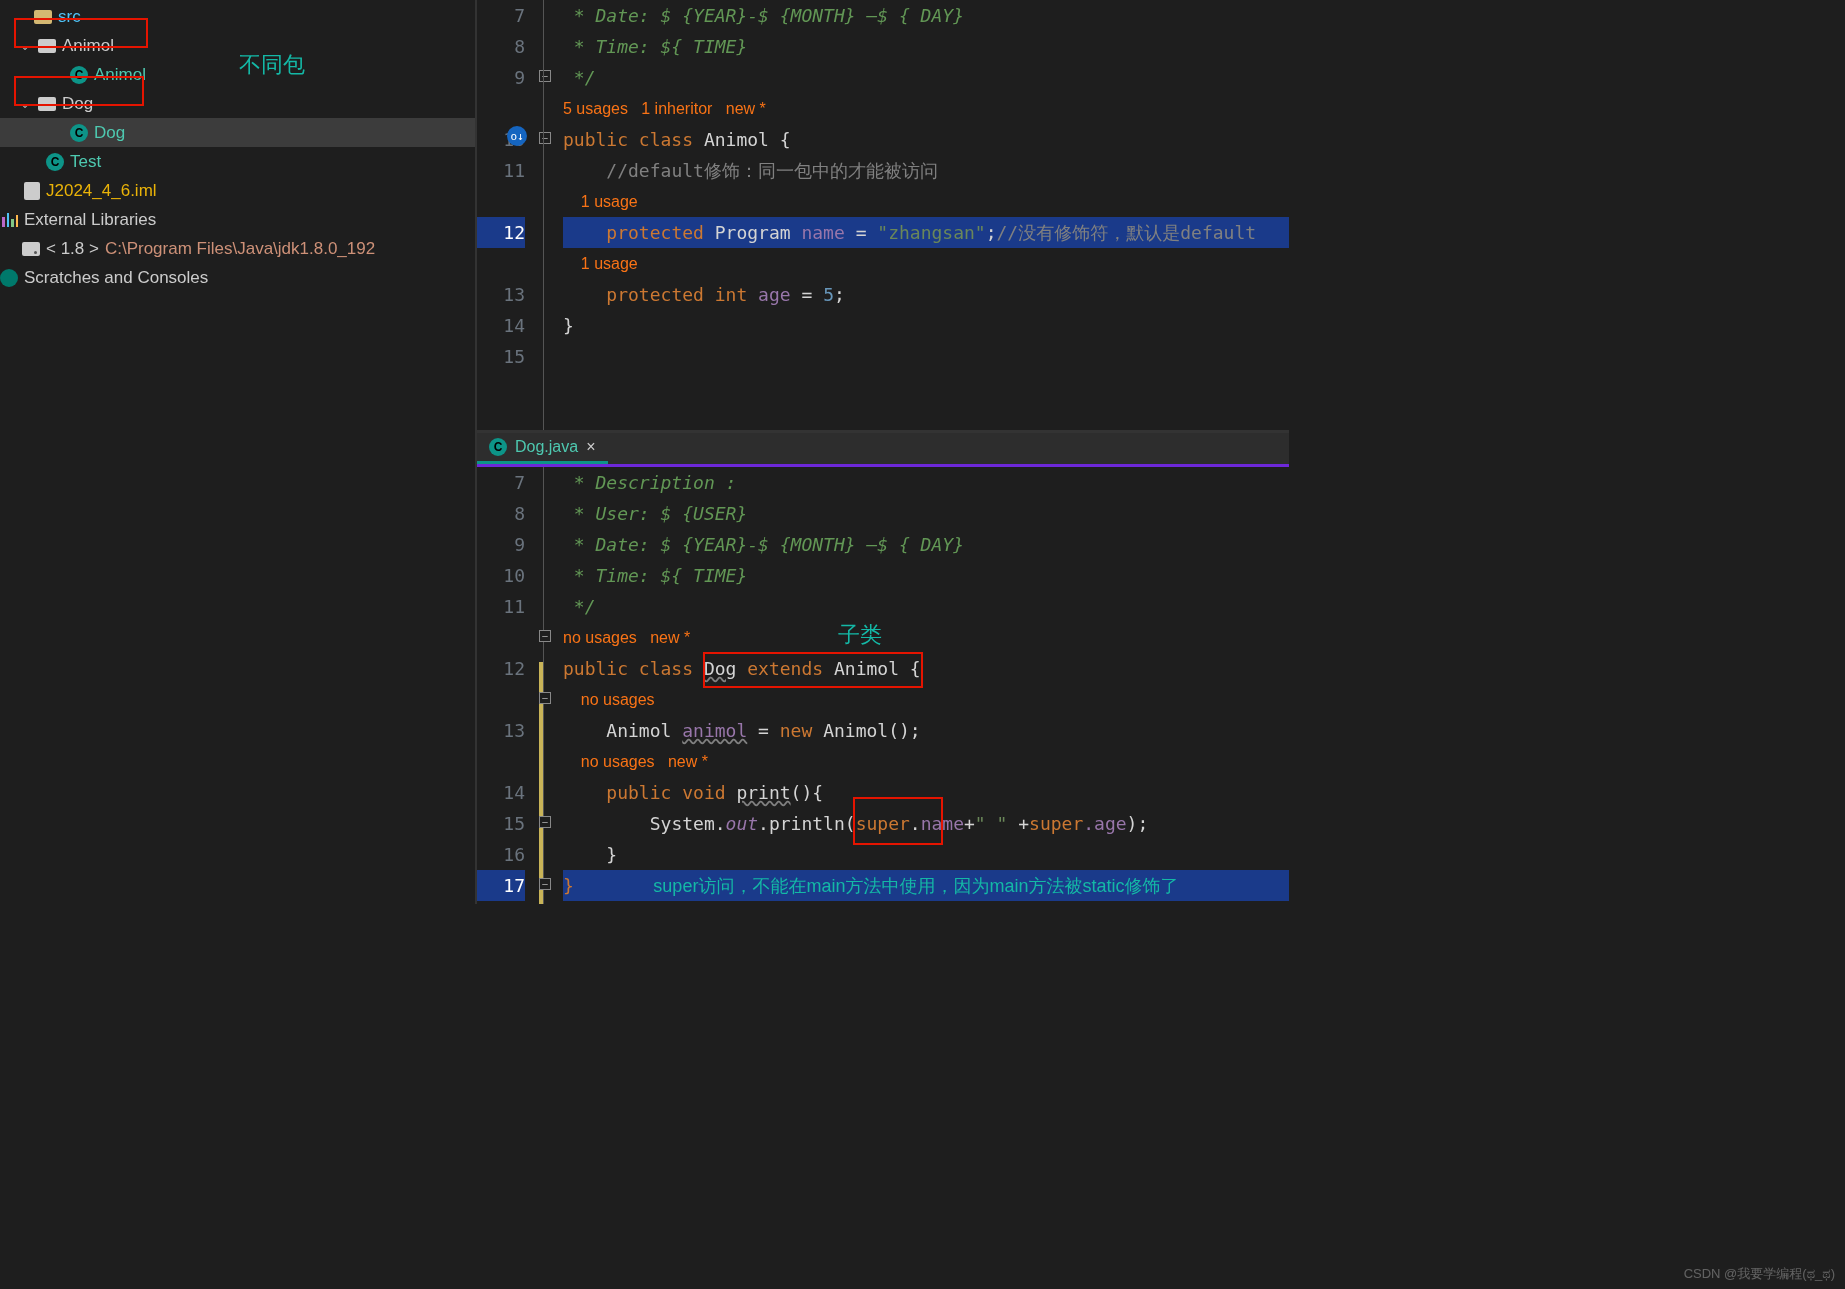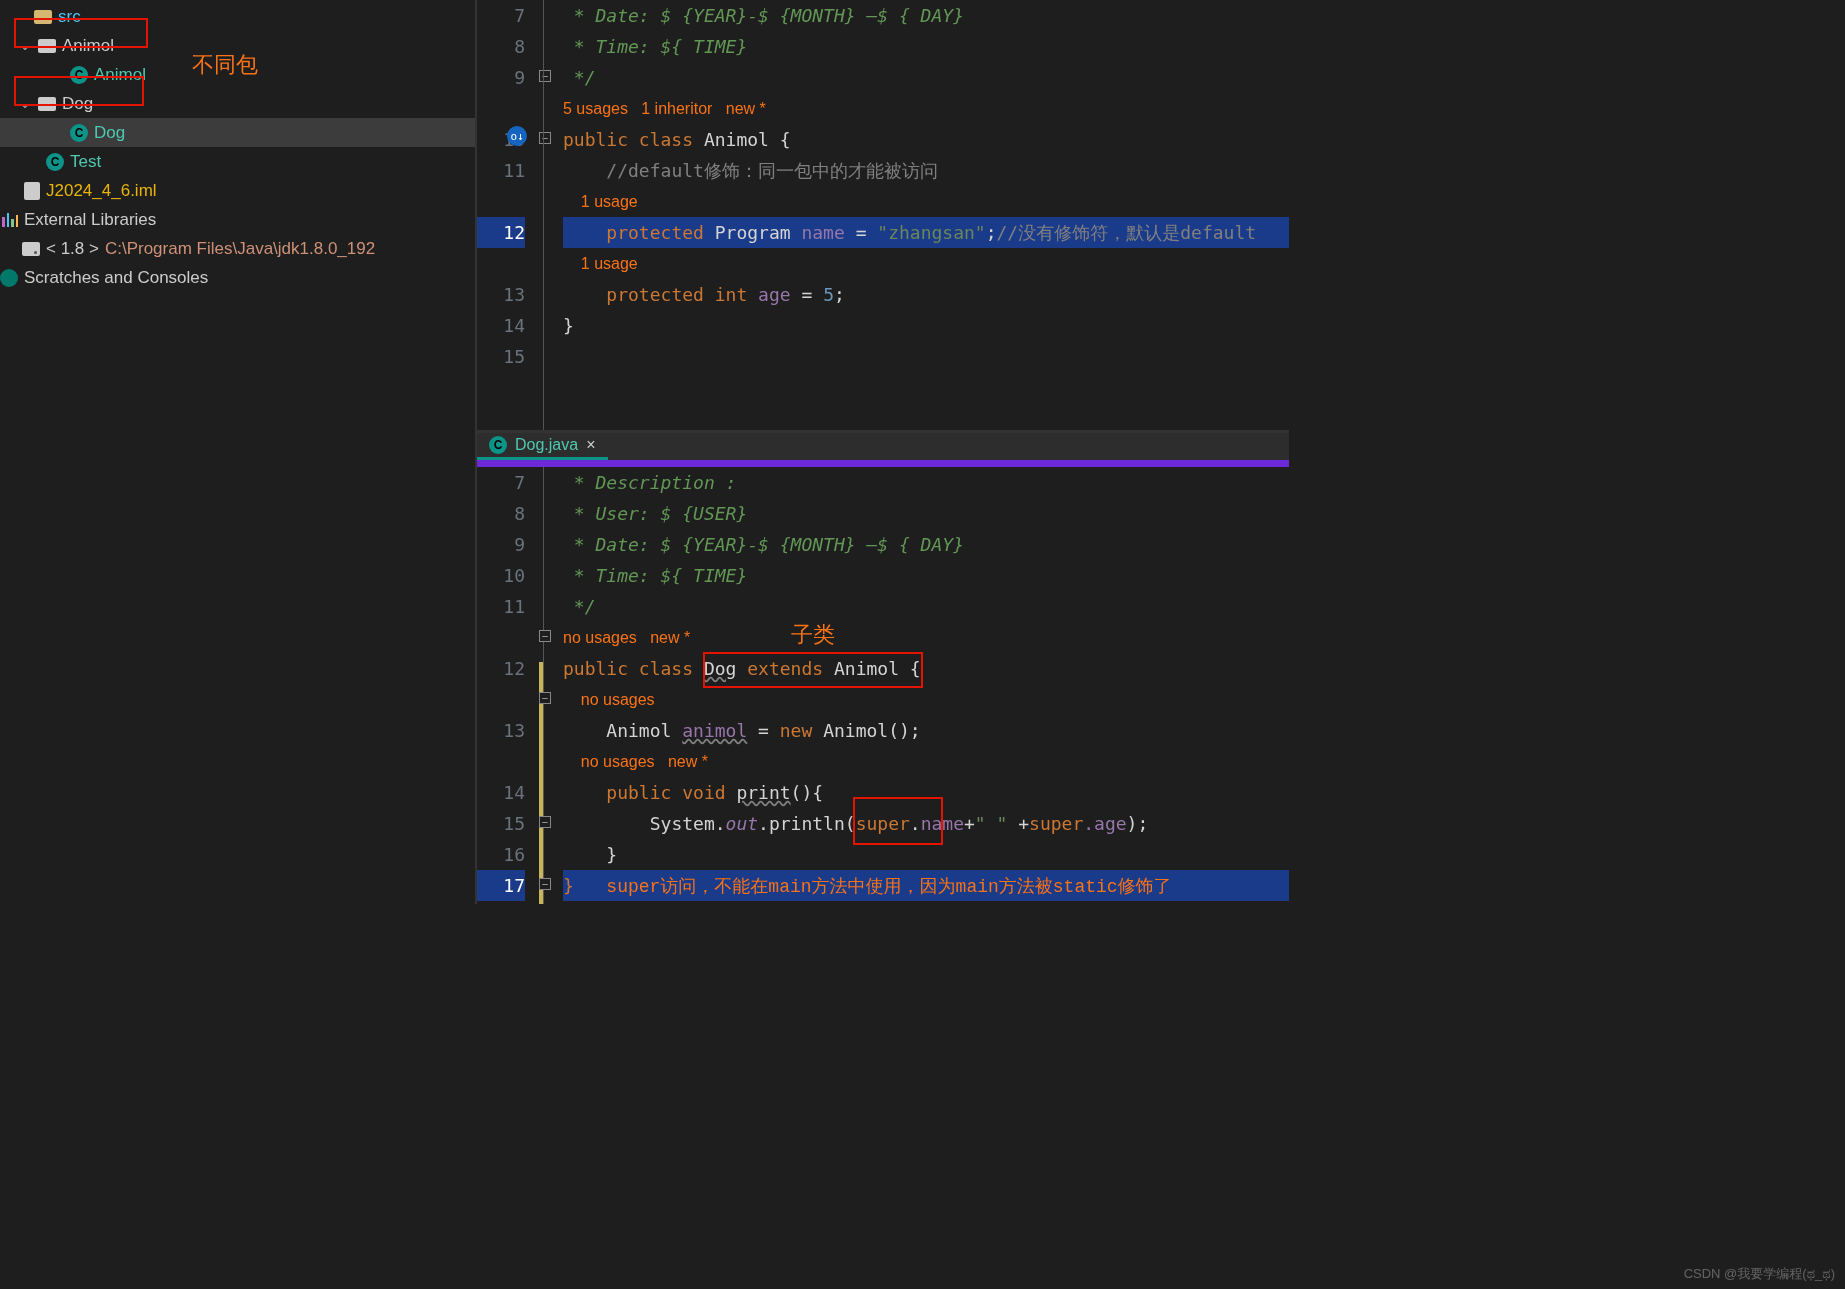--- a/index.html
+++ b/index.html
@@ -51,27 +51,27 @@
   .scratch-ic {
     width: 18px; height: 18px; background: #00796b; border-radius: 50%;
   }
   .drive-ic { width: 18px; height: 14px; background: #ccc; border-radius: 2px; position: relative; }
   .drive-ic::after { content: ''; position: absolute; bottom: 2px; right: 3px; width: 3px; height: 3px; background: #555; border-radius: 50%; }
   .green-text { color: #4fc3f7; }
   .cyan-text { color: #4ec9b0; }
   .orange-text { color: #ce9178; }
   .gray-plain { color: #ccc; }
   .red-box { border: 2px solid #e51400; position: absolute; }
-  .red-text { color: #f97316; }
+  .red-text { color: #14b8a6; margin-left: 47px; }
   .annot { position: absolute; font-size: 22px; }
   
   .editor-area { flex: 1; display: flex; flex-direction: column; background: #1e1e1e; border-left: 2px solid #333; }
   .pane { flex: 1; display: flex; flex-direction: column; position: relative; overflow: hidden; }
   .pane + .pane { border-top: 3px solid #333; }
-  .tabbar { height: 34px; background: #2d2d2d; display: flex; border-bottom: 7px solid #6d28d9; }
+  .tabbar { height: 34px; background: #2d2d2d; display: flex; border-bottom: 3px solid #6d28d9; }
   .tab {
     display: flex; align-items: center; height: 100%;
     padding: 0 12px; gap: 8px; font-size: 16px;
     border-bottom: 3px solid #0d9488; color: #4ec9b0;
     font-family: -apple-system, 'Segoe UI', sans-serif;
   }
   .tab .close { color: #ccc; font-size: 16px; }
   .code { flex: 1; display: flex; font-size: 18px; line-height: 31px; overflow: hidden; }
   .gutter { width: 60px; text-align: right; color: #6a737d; padding-right: 12px; user-select: none; }
   .gutter .hl { background: #1a3a8a; color: #fff; }
@@ -247,21 +247,21 @@
         <div class="line"><span class="com"> * Time: ${ TIME}</span></div>
         <div class="line"><span class="com"> */</span></div>
         <div class="line hint">no usages   new *</div>
         <div class="line"><span class="kw">public </span><span class="kw">class </span><span class="cls" style="text-decoration:wavy underline #808080">Dog</span><span class="kw"> extends </span><span class="cls">Animol</span><span> {</span></div>
         <div class="line hint">    <span>no usages</span></div>
         <div class="line">    <span class="cls">Animol </span><span class="fld" style="text-decoration:wavy underline #808080">animol</span><span> = </span><span class="kw">new </span><span class="cls">Animol</span><span>();</span></div>
         <div class="line hint">    <span>no usages   new *</span></div>
         <div class="line">    <span class="kw">public </span><span class="kw">void </span><span style="text-decoration:wavy underline #808080">print</span><span>(){</span></div>
         <div class="line">        <span>System.</span><span class="fld" style="font-style:italic">out</span><span>.println(</span><span class="kw">super</span><span>.</span><span class="fld">name</span><span>+</span><span class="str">" "</span><span> +</span><span class="kw">super</span><span class="fld">.age</span><span>);</span></div>
         <div class="line">    <span>}</span></div>
-        <div class="line hl2"><span style="color:#cc7832">}</span>   <span class="red-text" style="font-family:Liberation Mono, monospace">super访问，不能在main方法中使用，因为main方法被static修饰了</span></div>
+        <div class="line hl2"><span style="color:#cc7832">}</span>   <span class="red-text" style="font-family:Liberation Sans, sans-serif">super访问，不能在main方法中使用，因为main方法被static修饰了</span></div>
 
         <div class="red-box" style="left:140px; top:185px; width:220px; height:36px"></div>
         <div class="annot red-text" style="left:228px; top:152px">子类</div>
         <div class="red-box" style="left:290px; top:330px; width:90px; height:48px"></div>
       </div>
     </div>
   </div>
 </div>
 
 <div class="watermark">CSDN @我要学编程(ಥ_ಥ)</div>

